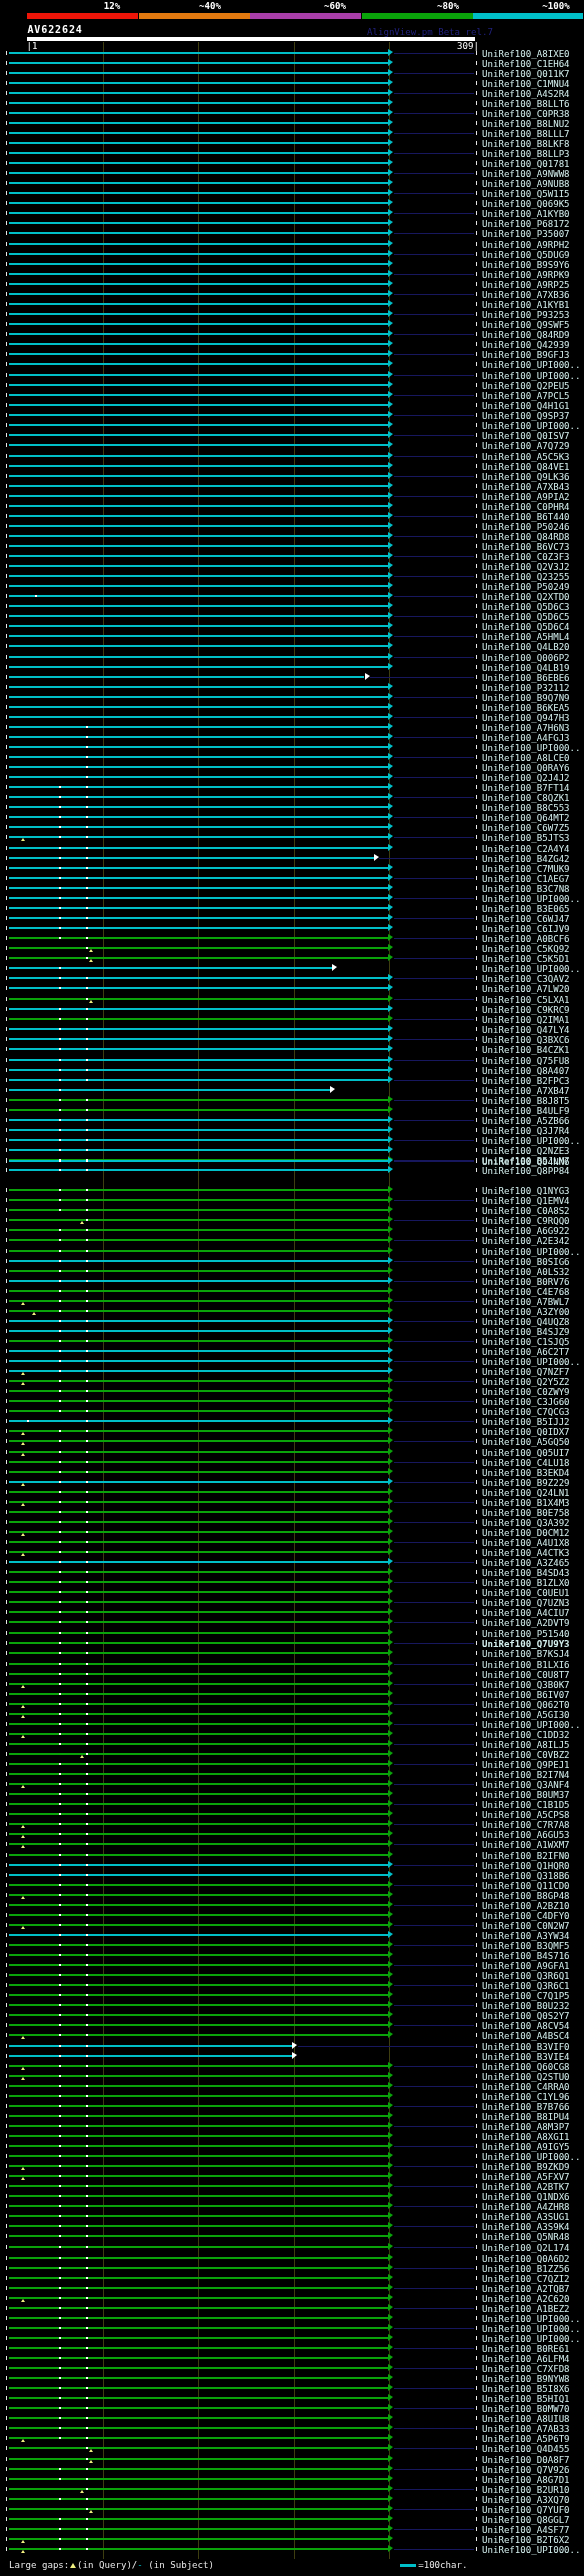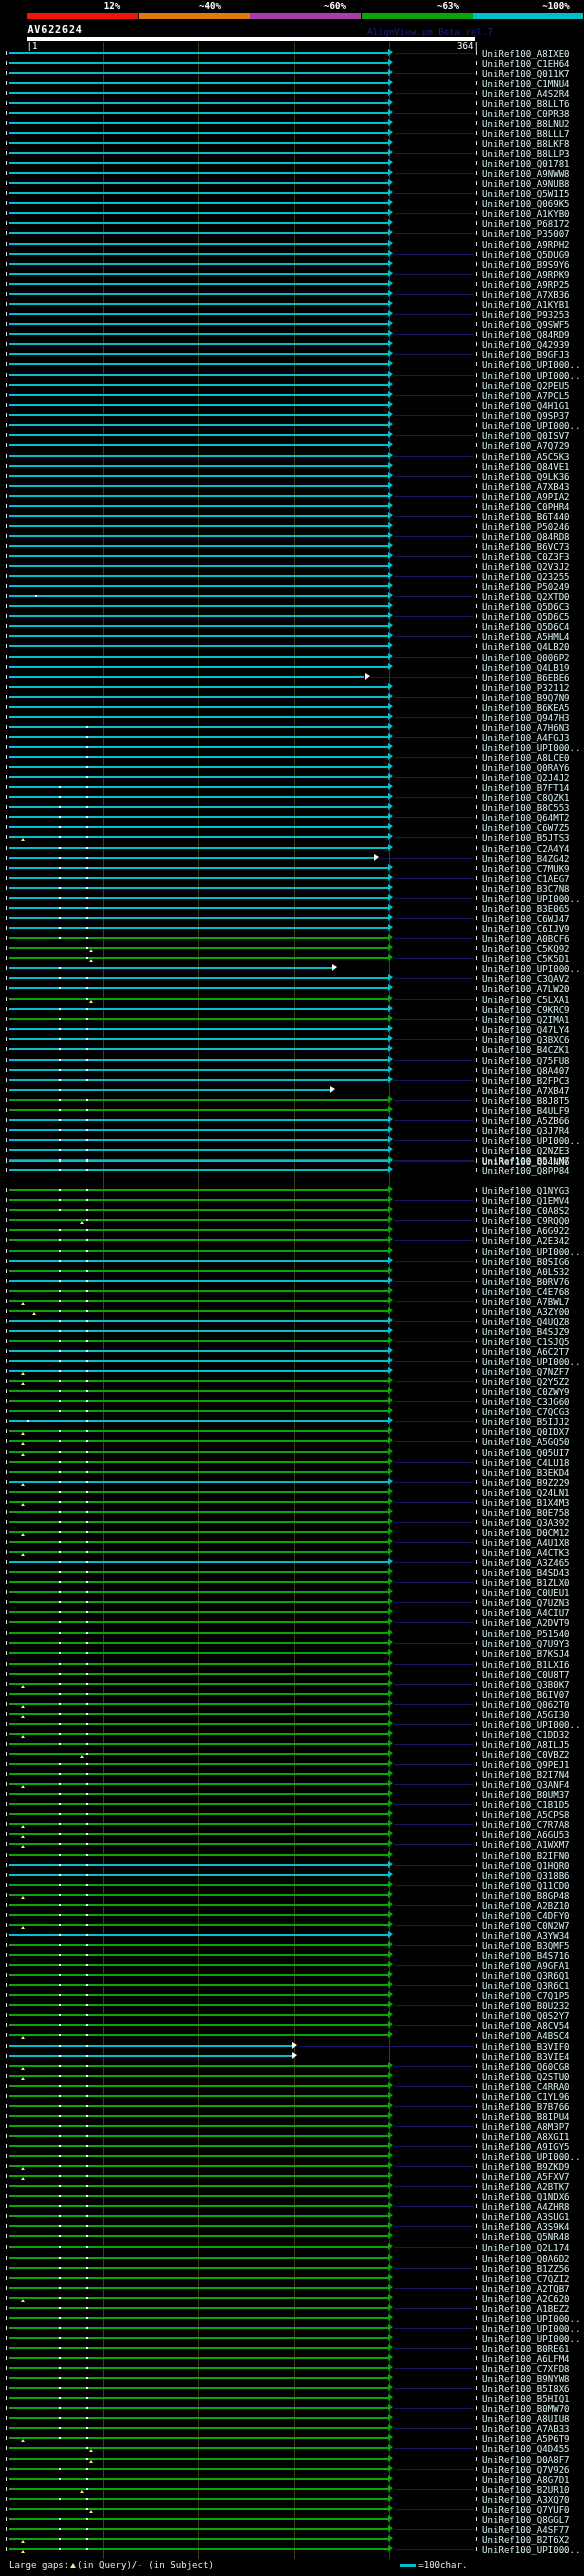--- a/index.html
+++ b/index.html
@@ -36,30 +36,30 @@
       <div class="scale-seg" style="left: 27.4px; width: 111px; background: rgb(238, 21, 8);"></div>
       <div class="scale-seg" style="left: 139px; width: 111px; background: rgb(226, 121, 15);"></div>
       <div class="scale-seg" style="left: 250px; width: 111px; background: rgb(169, 62, 169);"></div>
       <div class="scale-seg" style="left: 362px; width: 111px; background: rgb(10, 163, 10);"></div>
       <div class="scale-seg" style="left: 473px; width: 110px; background: rgb(0, 191, 200);"></div>
     </div>
   <div id="scale-labels">
       <div class="scale-label" style="left: 112px;">12%</div>
       <div class="scale-label" style="left: 210px;">~40%</div>
       <div class="scale-label" style="left: 335px;">~60%</div>
-      <div class="scale-label" style="left: 448px;">~63%</div>
+      <div class="scale-label" style="left: 448px;">~80%</div>
       <div class="scale-label" style="left: 556px;">~100%</div>
     </div>
 
   <div id="query-acc">AV622624</div>
   <div id="app-title">AlignView.pm Beta rel.7</div>
 
   <div id="query-bar"></div>
   <div id="ruler-start">|1</div>
-  <div id="ruler-end">364|</div>
+  <div id="ruler-end">309|</div>
 
   <div id="plot-area">
       <div class="gridline" style="left: 103px;"></div>
       <div class="gridline" style="left: 198px;"></div>
       <div class="gridline" style="left: 294px;"></div>
       <div class="gridline" style="left: 389px;"></div>
       <div class="row" style="top: 48px;">
         <div class="edge-tick" style="left: 6.4px;"></div>
         <div class="bar" style="left: 9.1px; width: 379px; background: rgb(0, 191, 200);"></div>
         <div class="arrow" style="left: 388px; border-left: 5.5px solid rgb(0, 191, 200);"></div>
@@ -1424,21 +1424,21 @@
       </div>
       <div class="row" style="top: 1628px;">
         <div class="edge-tick" style="left: 6.4px;"></div>
         <div class="bar" style="left: 9.1px; width: 379px; background: rgb(10, 163, 10);"></div>
         <div class="arrow" style="left: 388px; border-left: 5.5px solid rgb(10, 163, 10);"></div>
         <div class="bar-tick" style="left: 59px;"></div>
         <div class="bar-tick" style="left: 86px;"></div>
         <div class="edge-tick" style="left: 476px;"></div>
         <div class="hit-label">UniRef100_P51540</div>
       </div>
-      <div class="row" style="top: 1638px;">
+      <div class="row" style="top: 1638px; font-weight: bold;">
         <div class="edge-tick" style="left: 6.4px;"></div>
         <div class="bar" style="left: 9.1px; width: 379px; background: rgb(10, 163, 10);"></div>
         <div class="arrow" style="left: 388px; border-left: 5.5px solid rgb(10, 163, 10);"></div>
         <div class="bar-tick" style="left: 59px;"></div>
         <div class="bar-tick" style="left: 86px;"></div>
         <div class="conn" style="left: 394px; width: 80px;"></div>
         <div class="edge-tick" style="left: 476px;"></div>
         <div class="hit-label">UniRef100_Q7U9Y3</div>
       </div>
       <div class="row" style="top: 1648px;">

